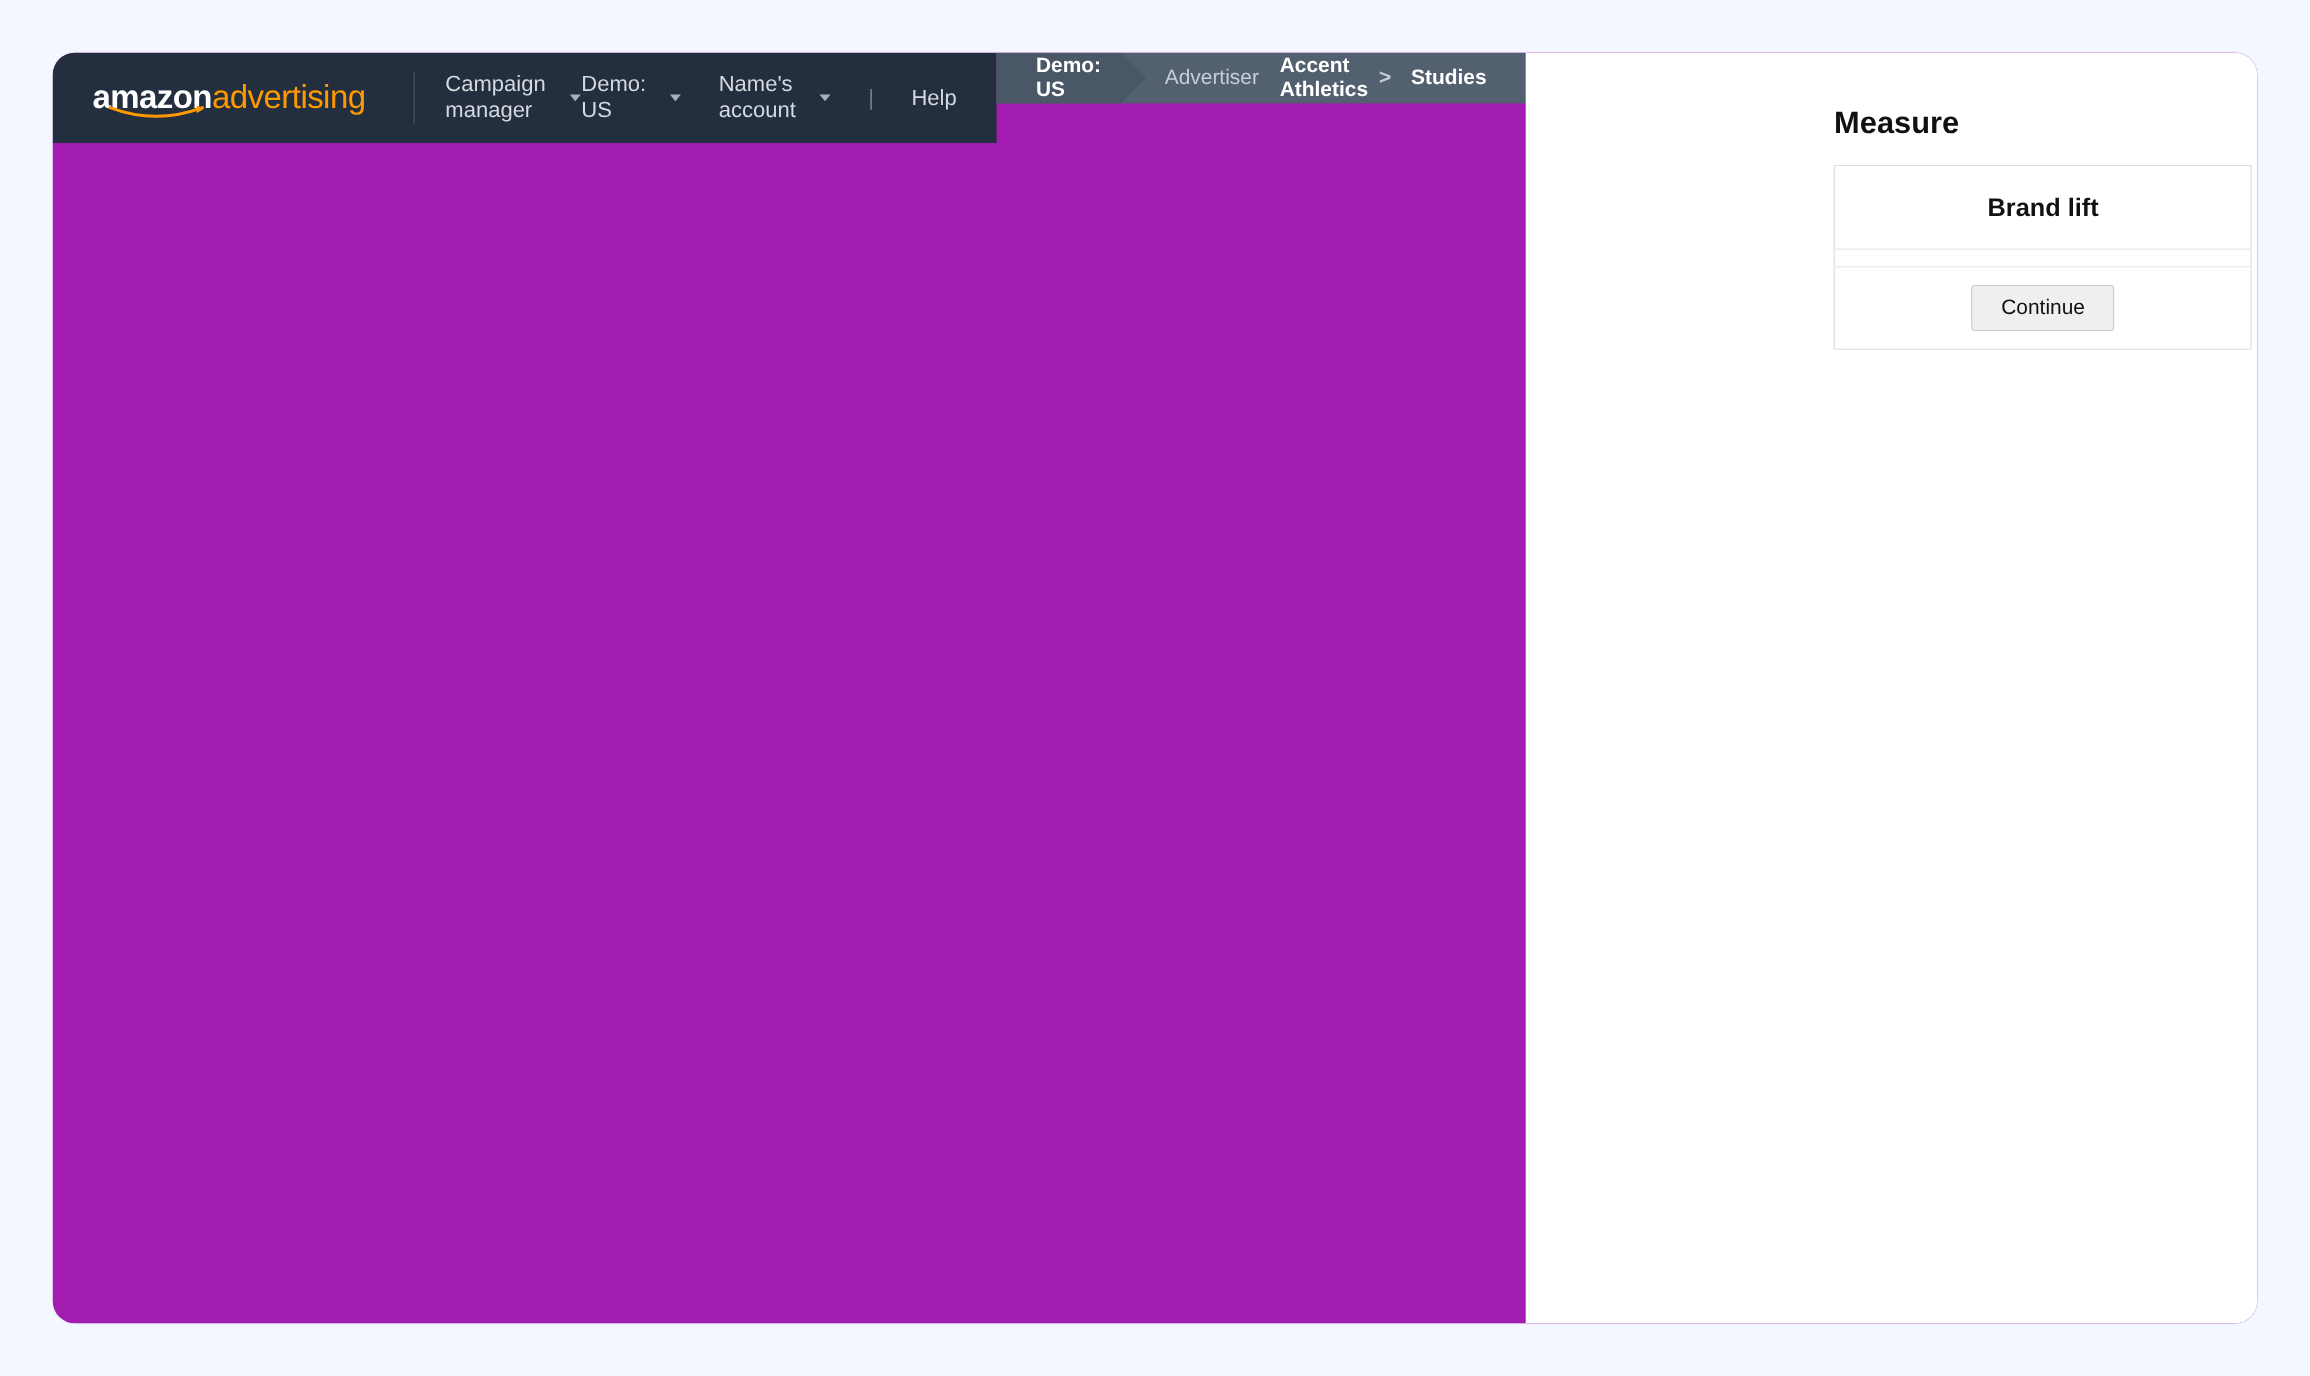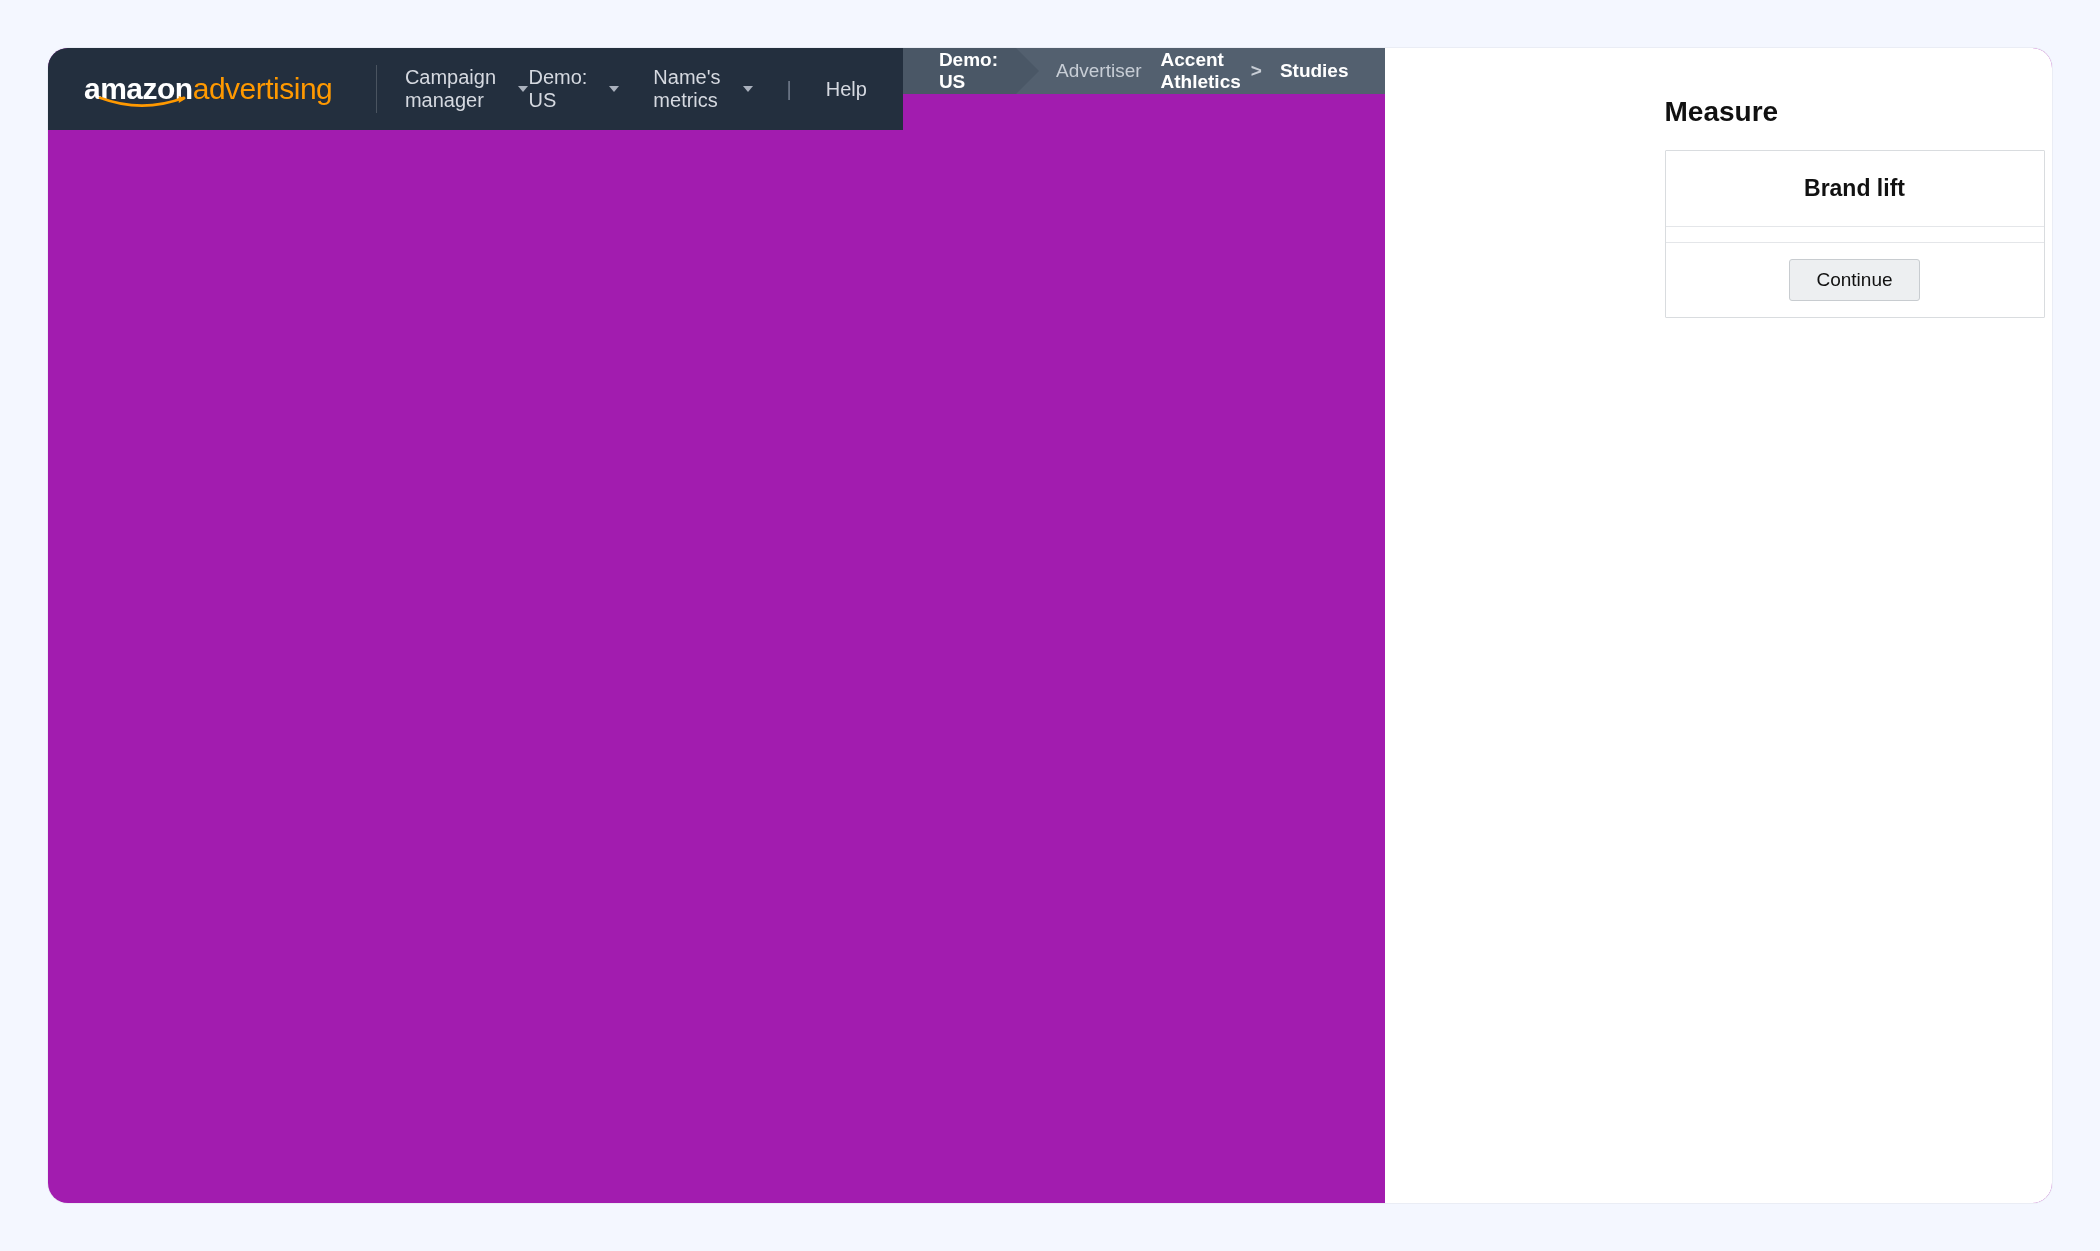--- a/index.html
+++ b/index.html
@@ -250,21 +250,21 @@
     <div class="nav-item">
       <span>Campaign manager</span>
       <span class="caret"></span>
     </div>
     <div class="nav-right">
       <div class="nav-item">
         <span>Demo: US</span>
           <span class="caret"></span>
       </div>
       <div class="nav-item">
-        <span>Name's metrics</span>
+        <span>Name's account</span>
         <span class="caret"></span>
       </div>
       <span class="nav-sep">|</span>
       <div class="nav-item">
         <span>Help</span>
       </div>
     </div>
   </div>
 
   <div class="breadcrumb-bar">

